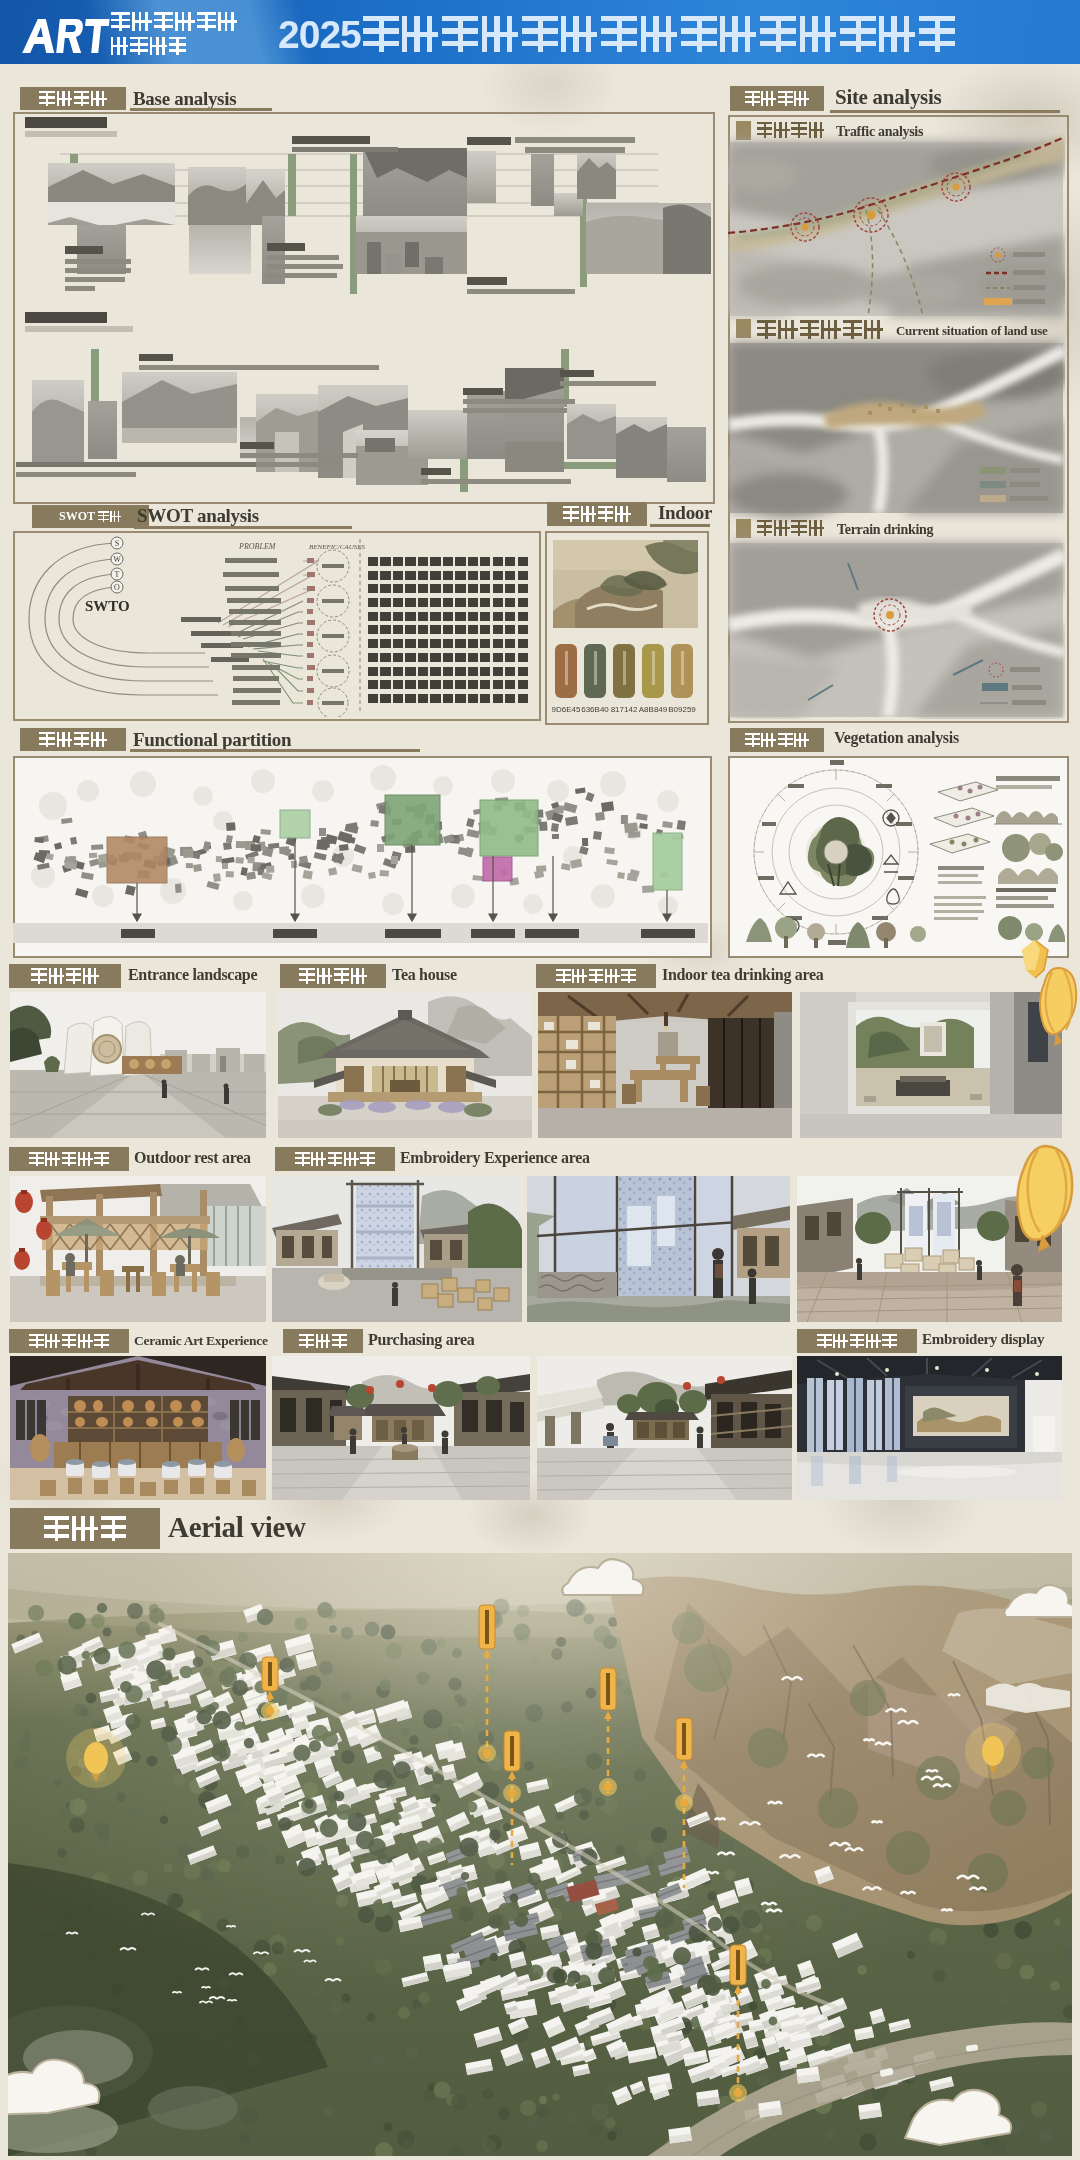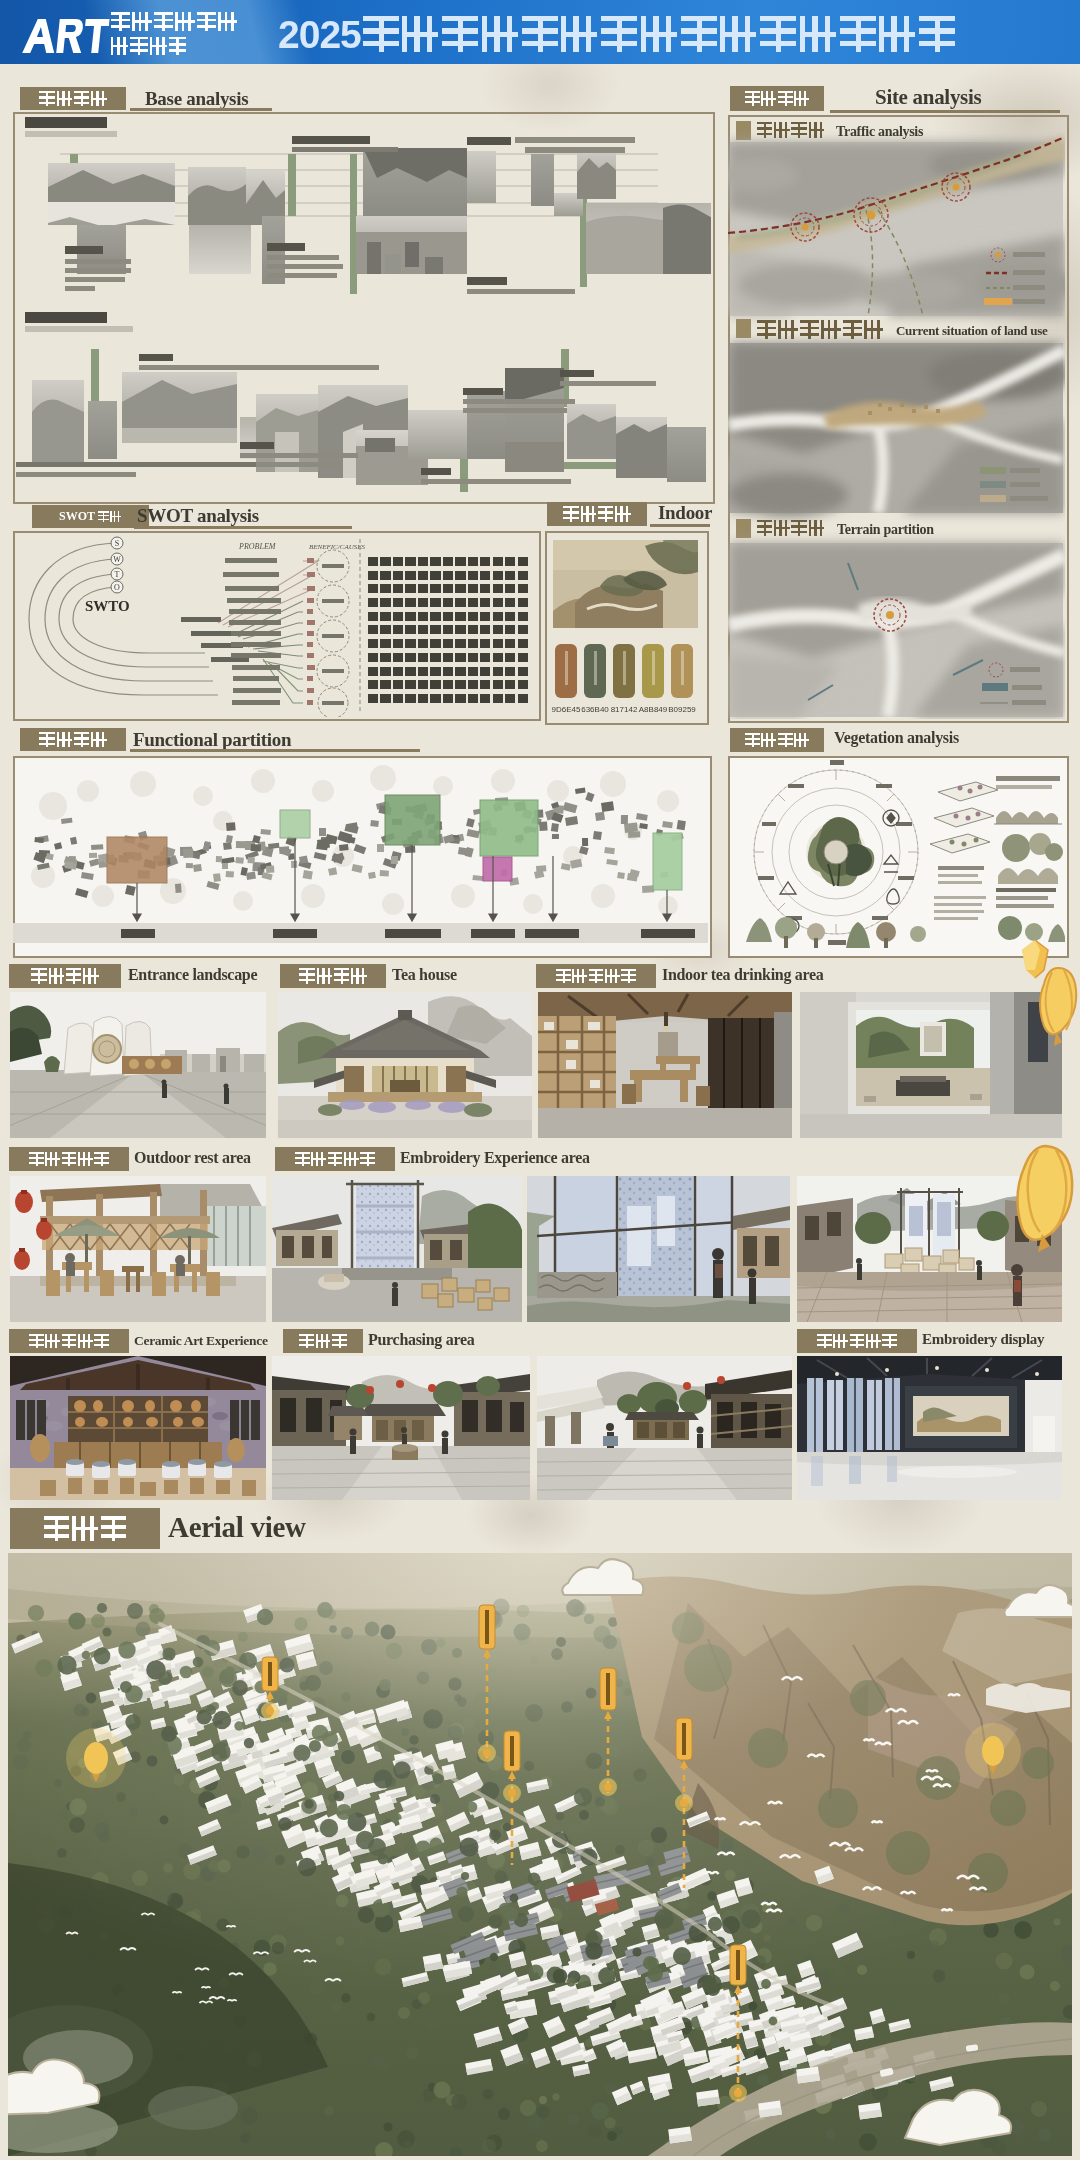--- a/index.html
+++ b/index.html
@@ -36,21 +36,21 @@
 <div class="abs" style="left:110px;top:36px;width:110px;color:#fff;font-size:19px"><span class="g2"></span><span class="g"></span><span class="g2"></span><span class="g"></span></div>
 
 <div class="abs" style="left:278px;top:13px;width:700px;color:#d7e8fa;font-size:39px;font-weight:bold;white-space:nowrap"><span style="font-family:'Liberation Sans';letter-spacing:-1px">2025</span><span class="g"></span><span class="g2"></span><span class="g"></span><span class="g2"></span><span class="g"></span><span class="g2"></span><span class="g"></span><span class="g2"></span><span class="g"></span><span class="g2"></span><span class="g"></span><span class="g2"></span><span class="g"></span><span class="g2"></span><span class="g"></span></div>
 
 <div class="lab" style="left:20px;top:87px;width:106px;height:23px;font-size:17px">
     <span class="g"></span>
     <span class="g2"></span>
     <span class="g"></span>
     <span class="g2"></span>
   </div>
-<div class="eng" style="left:145px;top:88px;font-size:19px">Base analysis</div>
+<div class="eng" style="left:133px;top:88px;font-size:19px">Base analysis</div>
 <div class="abs" style="left:130px;top:108px;width:142px;height:3px;background:#8a7a5e"></div>
 
 <div class="box" style="left:13px;top:112px;width:698px;height:388px"></div>
 
 <svg class="abs" style="left:13px;top:112px" width="698" height="388" viewBox="0 0 698 388">
 <defs>
 <linearGradient id="gA" x1="0" y1="0" x2="0" y2="1">
         <stop offset="0" stop-color="#d6d4cc"></stop>
         <stop offset="1" stop-color="#a3a198"></stop>
       </linearGradient>
@@ -630,21 +630,21 @@
 <rect x="628" y="173" width="54" height="9"></rect>
 </g>
 </svg>
 
 <div class="lab" style="left:730px;top:86px;width:94px;height:25px;font-size:16px">
     <span class="g"></span>
     <span class="g2"></span>
     <span class="g"></span>
     <span class="g2"></span>
   </div>
-<div class="eng" style="left:875px;top:85px;font-size:21px">Site analysis</div>
+<div class="eng" style="left:835px;top:85px;font-size:21px">Site analysis</div>
 <div class="abs" style="left:830px;top:110px;width:230px;height:3px;background:#8a7a5e"></div>
 
 <div class="box" style="left:728px;top:115px;width:337px;height:604px"></div>
 
 <svg class="abs" style="left:728px;top:115px" width="337" height="604" viewBox="0 0 337 604">
 <defs>
 <filter id="nz" x="0" y="0" width="100%" height="100%">
         <feTurbulence type="fractalNoise" baseFrequency=".5" numOctaves="2"></feTurbulence>
         <feColorMatrix type="matrix" values="0 0 0 0 .42  0 0 0 0 .41  0 0 0 0 .38  0 0 0 .55 0"></feColorMatrix>
       </filter>
@@ -779,21 +779,21 @@
 </g>
 </svg>
 
 <div class="abs" style="left:756px;top:121px;color:#6d5e40;font-size:17px"><span class="g"></span><span class="g2"></span><span class="g"></span><span class="g2"></span></div>
 <div class="eng" style="left:836px;top:124px;font-size:14px">Traffic analysis</div>
 
 <div class="abs" style="left:756px;top:318px;color:#6d5e40;font-size:21px"><span class="g"></span><span class="g2"></span><span class="g"></span><span class="g2"></span><span class="g"></span><span class="g2"></span></div>
 <div class="eng" style="left:896px;top:323px;font-size:13px">Current situation of land use</div>
 
 <div class="abs" style="left:756px;top:519px;color:#6d5e40;font-size:17px"><span class="g"></span><span class="g2"></span><span class="g"></span><span class="g2"></span></div>
-<div class="eng" style="left:837px;top:522px;font-size:14px">Terrain partition</div>
+<div class="eng" style="left:837px;top:522px;font-size:14px">Terrain drinking</div>
 
 <div class="lab" style="left:730px;top:728px;width:94px;height:24px;font-size:16px">
     <span class="g"></span>
     <span class="g2"></span>
     <span class="g"></span>
     <span class="g2"></span>
   </div>
 <div class="eng" style="left:834px;top:729px;font-size:16px">Vegetation analysis</div>
 
 <div class="box" style="left:728px;top:756px;width:337px;height:198px;background:#f8f7f4"></div>

